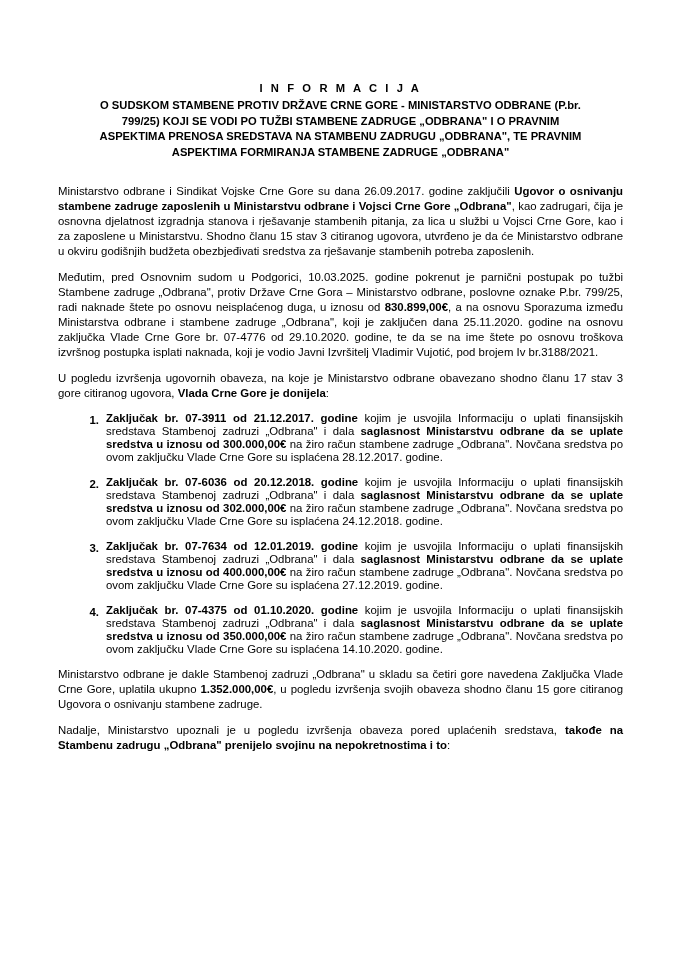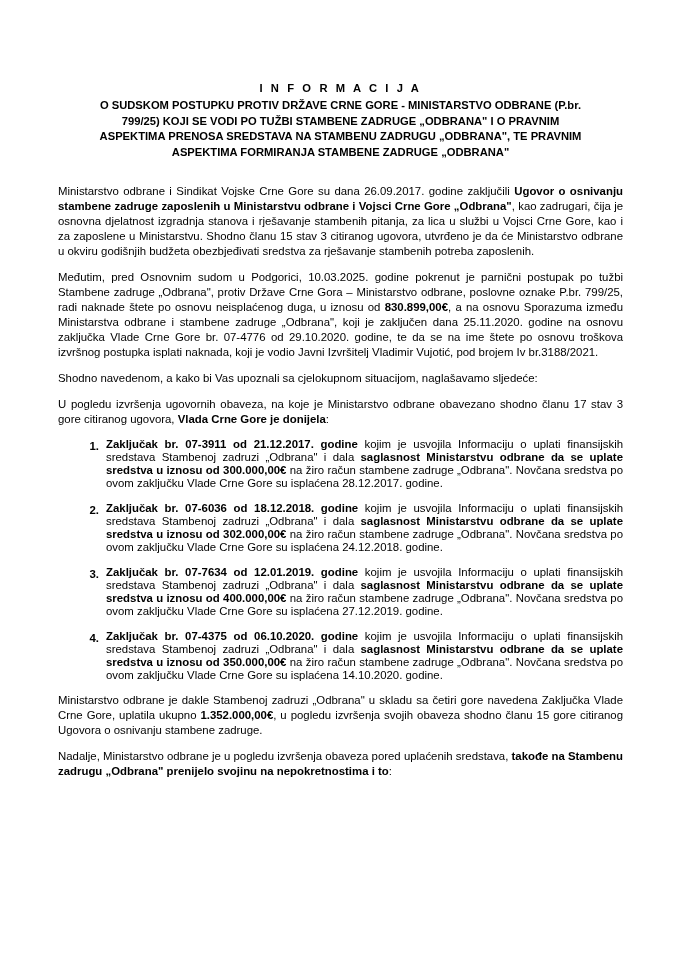--- a/index.html
+++ b/index.html
@@ -93,40 +93,39 @@
 </style>
 </head>
 <body>
 
 <div class="page">
   <div class="content">
 
     <div class="title-block">
       <div class="doc-kicker">I N F O R M A C I J A</div>
       <div class="doc-title">
-        <span style="display: block;">O SUDSKOM POSTUPKU PROTIV DRŽAVE CRNE GORE - MINISTARSTVO ODBRANE (P.br.</span>
+        <span style="display: block;">O SUDSKOM STAMBENE PROTIV DRŽAVE CRNE GORE - MINISTARSTVO ODBRANE (P.br.</span>
         <span style="display: block; text-align: center;">799/25) KOJI SE VODI PO TUŽBI STAMBENE ZADRUGE „ODBRANA" I O PRAVNIM</span>
         <span style="display: block;">ASPEKTIMA PRENOSA SREDSTAVA NA STAMBENU ZADRUGU „ODBRANA", TE PRAVNIM</span>
         <span style="display: block;">ASPEKTIMA FORMIRANJA STAMBENE ZADRUGE „ODBRANA"</span>
       </div>
     </div>
 
     <p class="body"><span>Ministarstvo odbrane i Sindikat Vojske Crne Gore su dana 26.09.2017. godine zaključili </span><b>Ugovor o osnivanju stambene zadruge zaposlenih u Ministarstvu odbrane i Vojsci Crne Gore „Odbrana"</b><span>, kao zadrugari, čija je osnovna djelatnost izgradnja stanova i rješavanje stambenih pitanja, za lica u službi u Vojsci Crne Gore, kao i za zaposlene u Ministarstvu. Shodno članu 15 stav 3 citiranog ugovora, utvrđeno je da će Ministarstvo odbrane u okviru godišnjih budžeta obezbjeđivati sredstva za rješavanje stambenih potreba zaposlenih.</span></p>
 
     <p class="body sp-top"><span>Međutim, pred Osnovnim sudom u Podgorici, 10.03.2025. godine pokrenut je parnični postupak po tužbi Stambene zadruge „Odbrana", protiv Države Crne Gora – Ministarstvo odbrane, poslovne oznake P.br. 799/25,  radi naknade štete po osnovu neisplaćenog duga, u iznosu od </span><b>830.899,00€</b><span>, a na osnovu Sporazuma između Ministarstva odbrane i stambene zadruge „Odbrana", koji je zaključen dana 25.11.2020. godine na osnovu zaključka Vlade Crne Gore br. 07-4776 od 29.10.2020. godine, te da se na ime štete po osnovu troškova izvršnog postupka isplati naknada, koji je vodio Javni Izvršitelj Vladimir Vujotić, pod brojem Iv br.3188/2021.</span></p>
 
-    <p class="body sp-top"><span>Shodno navedenom, a kako bi Vas upoznali sa cjelokupnom situacijom, naglašavamo sljedeće:</span></p>
 
     <p class="body sp-top"><span>U pogledu izvršenja ugovornih obaveza, na koje je Ministarstvo odbrane obavezano shodno članu 17 stav 3 gore citiranog ugovora, </span><b>Vlada Crne Gore je donijela</b><span>:</span></p>
 
     <ol class="zakljucci">
       <li><b>Zaključak br. 07-3911 od 21.12.2017. godine</b><span> kojim je usvojila Informaciju o uplati finansijskih sredstava Stambenoj zadruzi „Odbrana" i dala </span><b>saglasnost Ministarstvu odbrane da se uplate sredstva u iznosu od 300.000,00€</b><span> na žiro račun stambene zadruge „Odbrana". Novčana sredstva po ovom zaključku Vlade Crne Gore su isplaćena 28.12.2017. godine.</span></li>
-      <li><b>Zaključak br. 07-6036 od 18.12.2018. godine</b><span> kojim je usvojila Informaciju o uplati finansijskih sredstava Stambenoj zadruzi „Odbrana" i dala </span><b>saglasnost Ministarstvu odbrane da se uplate sredstva u iznosu od 302.000,00€</b><span> na žiro račun stambene zadruge „Odbrana". Novčana sredstva po ovom zaključku Vlade Crne Gore su isplaćena 24.12.2018. godine.</span></li>
+      <li><b>Zaključak br. 07-6036 od 20.12.2018. godine</b><span> kojim je usvojila Informaciju o uplati finansijskih sredstava Stambenoj zadruzi „Odbrana" i dala </span><b>saglasnost Ministarstvu odbrane da se uplate sredstva u iznosu od 302.000,00€</b><span> na žiro račun stambene zadruge „Odbrana". Novčana sredstva po ovom zaključku Vlade Crne Gore su isplaćena 24.12.2018. godine.</span></li>
       <li><b>Zaključak br. 07-7634 od 12.01.2019. godine</b><span> kojim je usvojila Informaciju o uplati finansijskih sredstava Stambenoj zadruzi „Odbrana" i dala </span><b>saglasnost Ministarstvu odbrane da se uplate sredstva u iznosu od 400.000,00€</b><span> na žiro račun stambene zadruge „Odbrana". Novčana sredstva po ovom zaključku Vlade Crne Gore su isplaćena 27.12.2019. godine.</span></li>
-      <li><b>Zaključak br. 07-4375 od 06.10.2020. godine</b><span> kojim je usvojila Informaciju o uplati finansijskih sredstava Stambenoj zadruzi „Odbrana" i dala </span><b>saglasnost Ministarstvu odbrane da se uplate sredstva u iznosu od 350.000,00€</b><span> na žiro račun stambene zadruge „Odbrana". Novčana sredstva po ovom zaključku Vlade Crne Gore su isplaćena 14.10.2020. godine.</span></li>
+      <li><b>Zaključak br. 07-4375 od 01.10.2020. godine</b><span> kojim je usvojila Informaciju o uplati finansijskih sredstava Stambenoj zadruzi „Odbrana" i dala </span><b>saglasnost Ministarstvu odbrane da se uplate sredstva u iznosu od 350.000,00€</b><span> na žiro račun stambene zadruge „Odbrana". Novčana sredstva po ovom zaključku Vlade Crne Gore su isplaćena 14.10.2020. godine.</span></li>
     </ol>
 
     <p class="body sp-top"><span>Ministarstvo odbrane je dakle Stambenoj zadruzi „Odbrana" u skladu sa četiri gore navedena Zaključka Vlade Crne Gore, uplatila ukupno </span><b>1.352.000,00€</b><span>, u pogledu izvršenja svojih obaveza shodno članu 15 gore citiranog Ugovora o osnivanju stambene zadruge.</span></p>
 
-    <p class="body sp-top"><span>Nadalje, Ministarstvo odbrane je u pogledu izvršenja obaveza pored uplaćenih sredstava, </span><b>takođe na Stambenu zadrugu „Odbrana" prenijelo svojinu na nepokretnostima i to</b><span>:</span></p>
+    <p class="body sp-top"><span>Nadalje, Ministarstvo upoznali je u pogledu izvršenja obaveza pored uplaćenih sredstava, </span><b>takođe na Stambenu zadrugu „Odbrana" prenijelo svojinu na nepokretnostima i to</b><span>:</span></p>
 
   </div>
 </div>
 
 </body></html>

